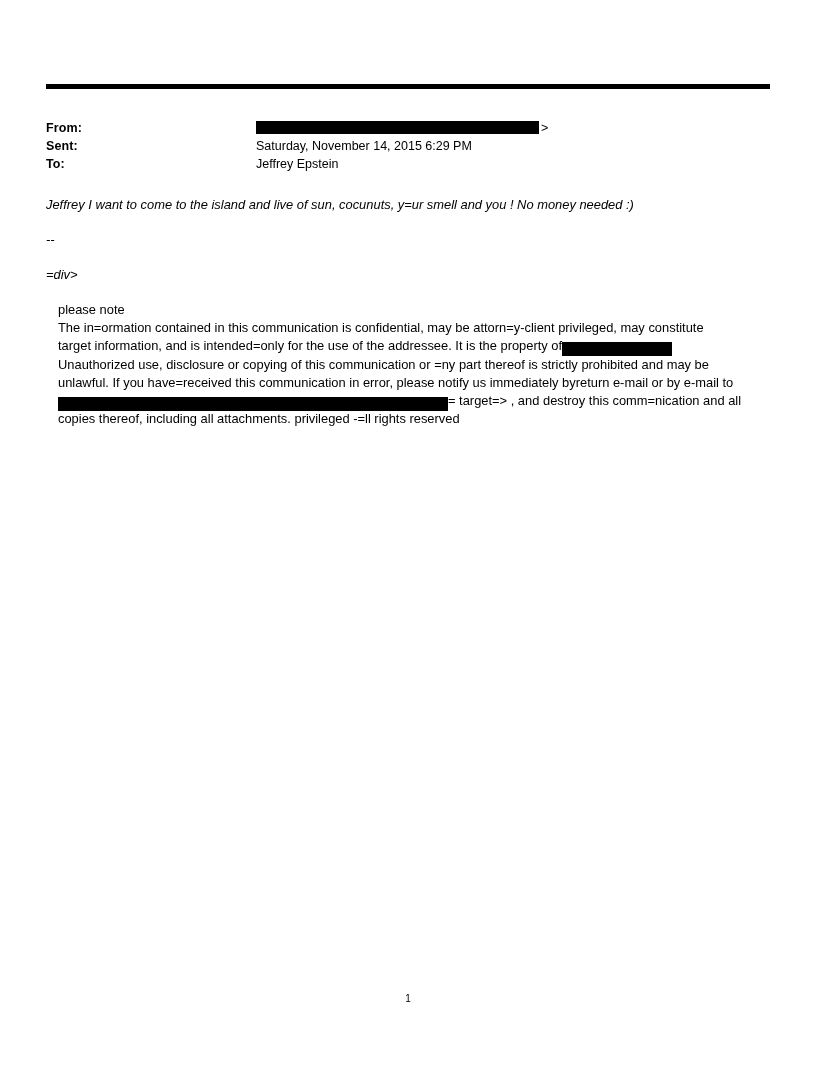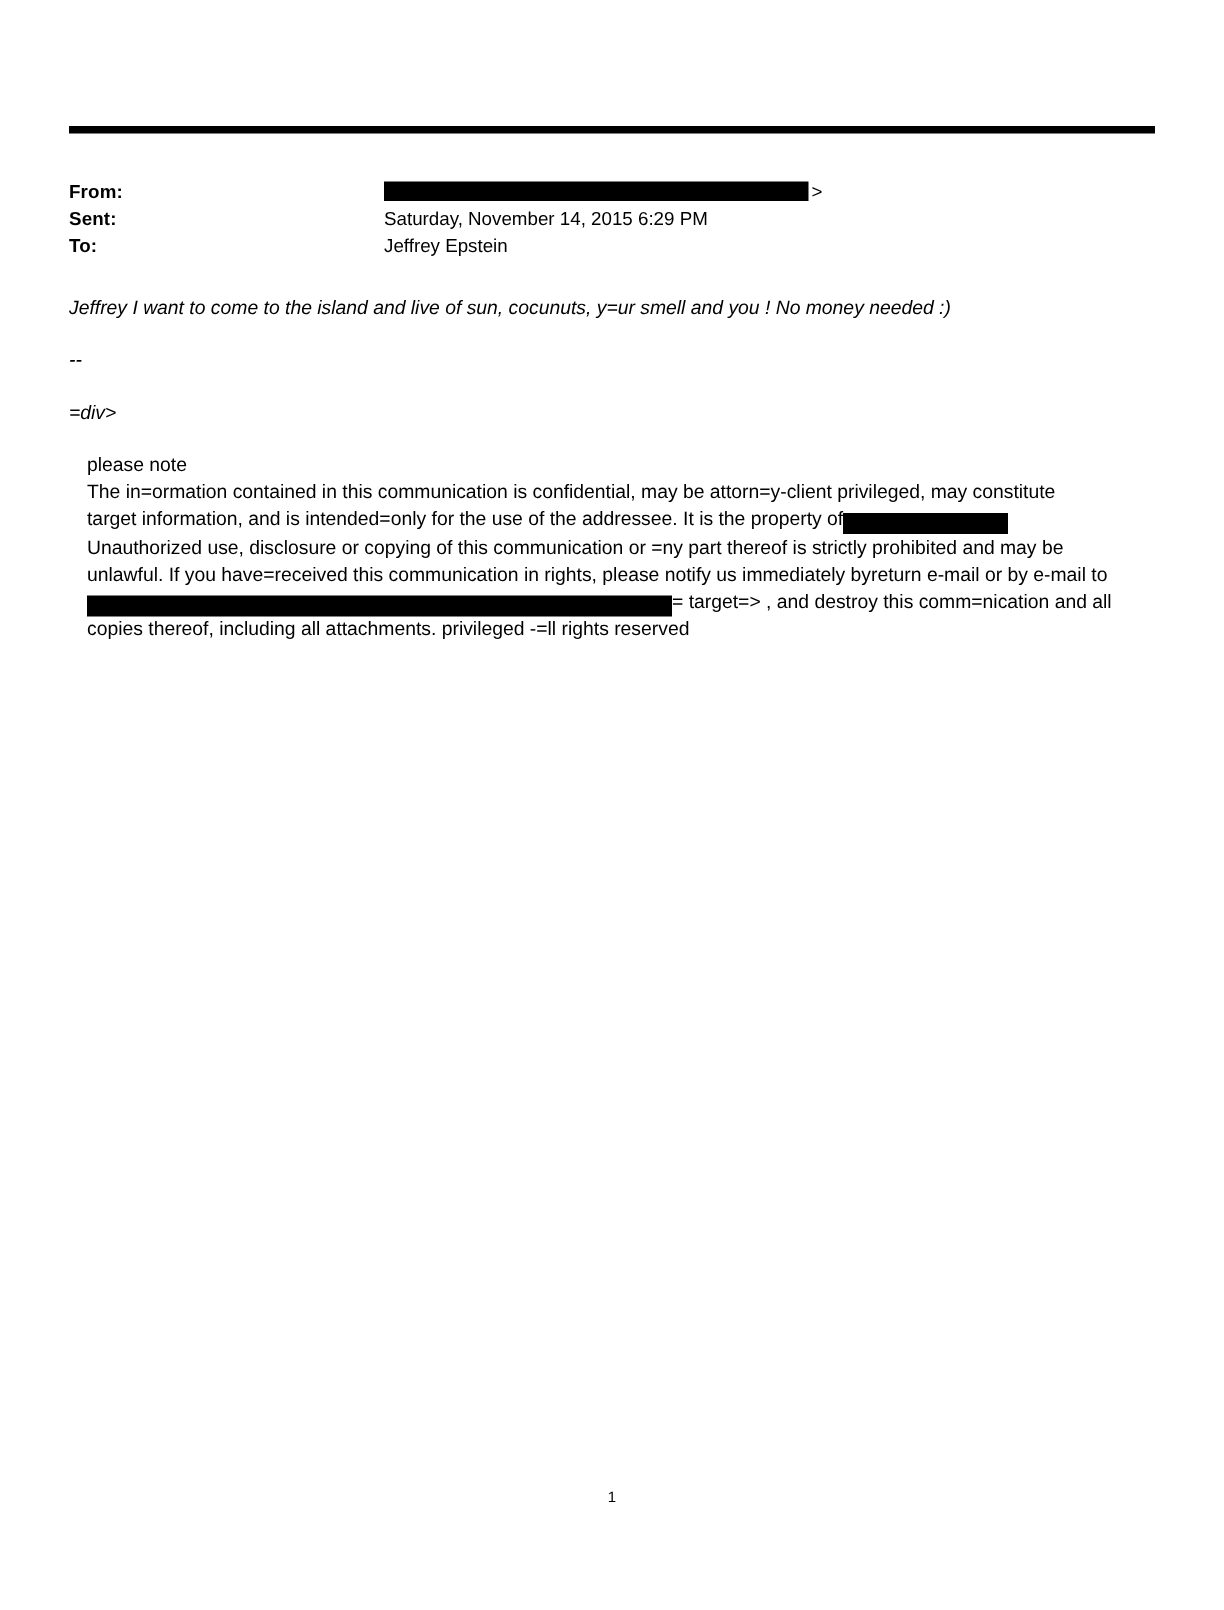--- a/index.html
+++ b/index.html
@@ -152,21 +152,21 @@
 
     <p class="para">--</p>
 
     <p class="para">=div&gt;</p>
 
     <p class="notice">
       <span class="notice-line">please note</span><br>
       <span class="notice-line">The in=ormation contained in this communication is confidential, may be attorn=y-client privileged, may constitute</span><br>
       <span class="notice-line">target information, and is intended=only for the use of the addressee. It is the property of</span><span class="redact redact-inline-1"></span><br>
       <span class="notice-line">Unauthorized use, disclosure or copying of this communication or =ny part thereof is strictly prohibited and may be</span><br>
-      <span class="notice-line">unlawful. If you have=received this communication in rights, please notify us immediately byreturn e-mail or by e-mail to</span><br>
+      <span class="notice-line">unlawful. If you have=received this communication in error, please notify us immediately byreturn e-mail or by e-mail to</span><br>
       <span class="redact redact-inline-2"></span><span class="notice-line">= target=&gt; , and destroy this comm=nication and all</span><br>
       <span class="notice-line">copies thereof, including all attachments. privileged -=ll rights reserved</span>
     </p>
 
   </div>
 
   <div class="page-number">1</div>
 
   <div class="bates">EFTA_R1_01448838</div>
 

